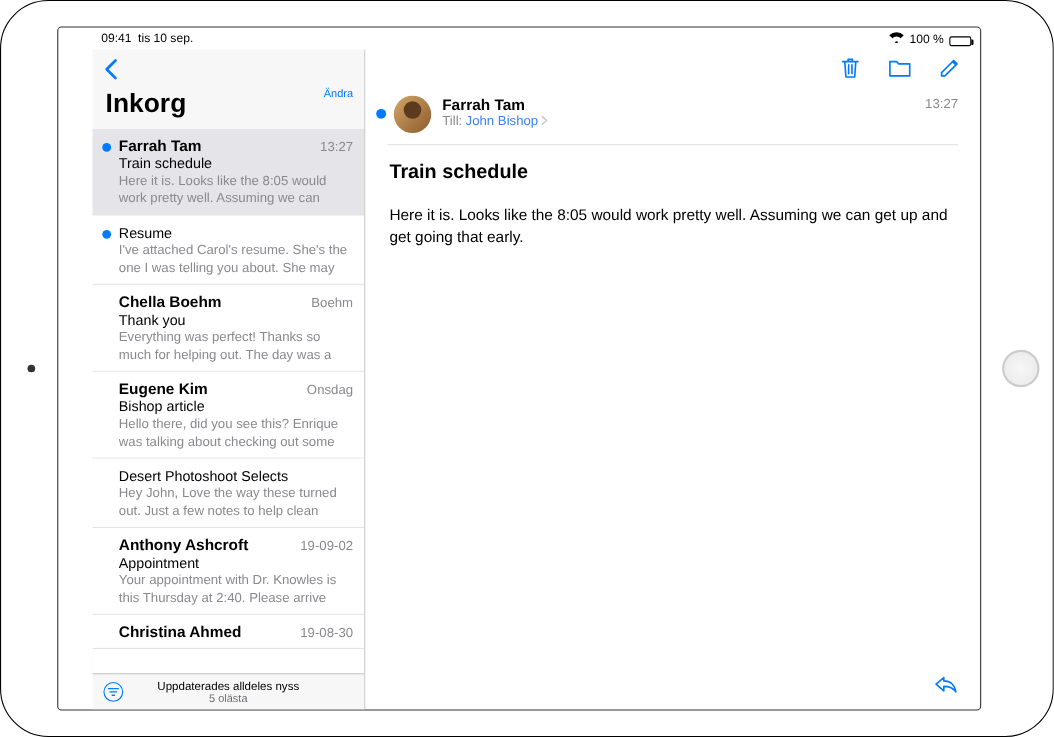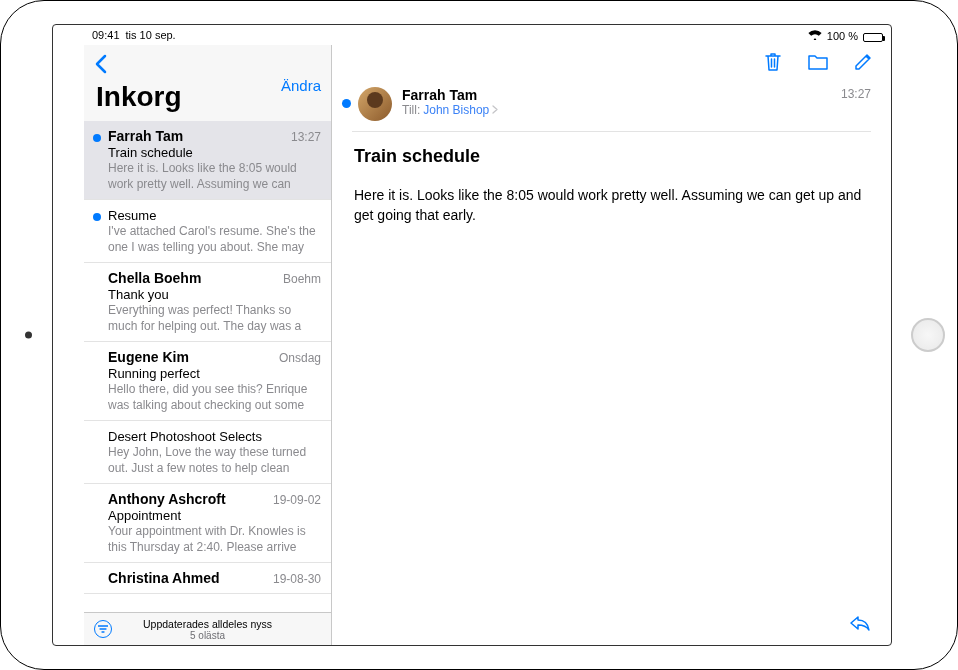--- a/index.html
+++ b/index.html
@@ -102,26 +102,26 @@
     height: 28px;
   }
   .back-chevron {
     color: #007aff;
     font-size: 20px;
     line-height: 1;
     cursor: pointer;
   }
   .edit-link {
     color: #007aff;
-    font-size: 15px;
+    font-size: 10px;
     cursor: pointer;
     margin-top: 41px;
   }
   .inbox-title {
-    font-size: 28px;
+    font-size: 24px;
     font-weight: 700;
     padding: 2px 0 6px 2px;
   }
   .message-list {
     flex: 1;
     overflow: hidden;
     background: #fff;
   }
   .msg-item {
     padding: 7px 10px 7px 24px;
@@ -319,21 +319,21 @@
                 <span class="msg-date">Boehm</span>
               </div>
               <div class="msg-subject">Thank you</div>
               <div class="msg-preview">Everything was perfect! Thanks so much for helping out. The day was a great su…</div>
             </div>
             <div class="msg-item">
               <div class="msg-row1">
                 <span class="msg-sender">Eugene Kim</span>
                 <span class="msg-date">Onsdag</span>
               </div>
-              <div class="msg-subject">Running perfect</div>
+              <div class="msg-subject">Bishop article</div>
               <div class="msg-preview">Hello there, did you see this? Enrique was talking about checking out some o…</div>
             </div>
             <div class="msg-item">
               <div class="msg-subject">Desert Photoshoot Selects</div>
               <div class="msg-preview">Hey John, Love the way these turned out. Just a few notes to help clean this…</div>
             </div>
             <div class="msg-item">
               <div class="msg-row1">
                 <span class="msg-sender">Anthony Ashcroft</span>
                 <span class="msg-date">19-09-02</span>

